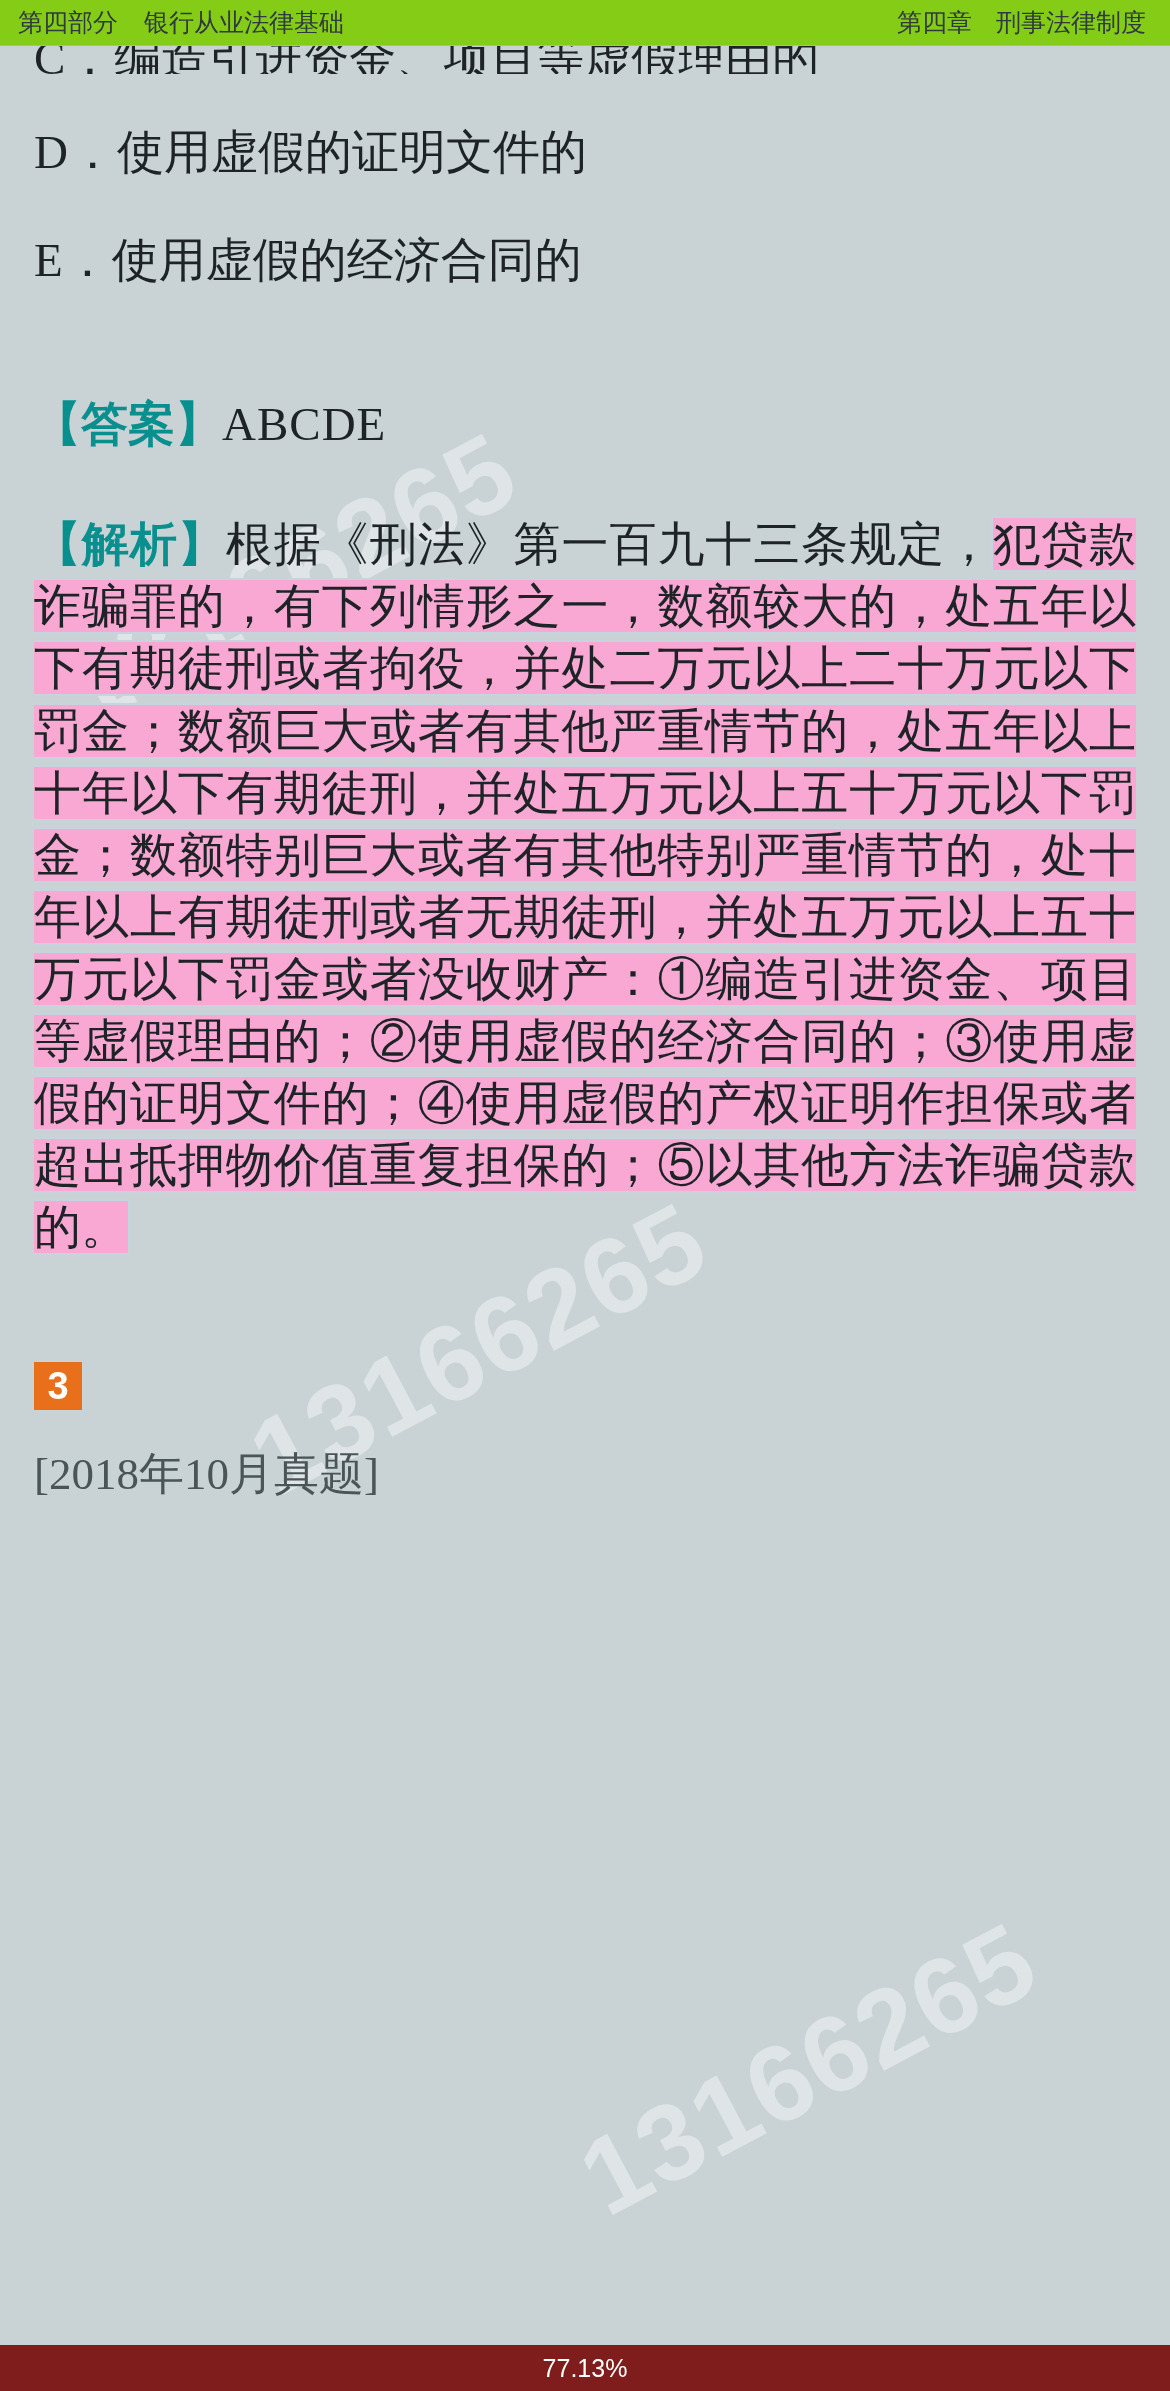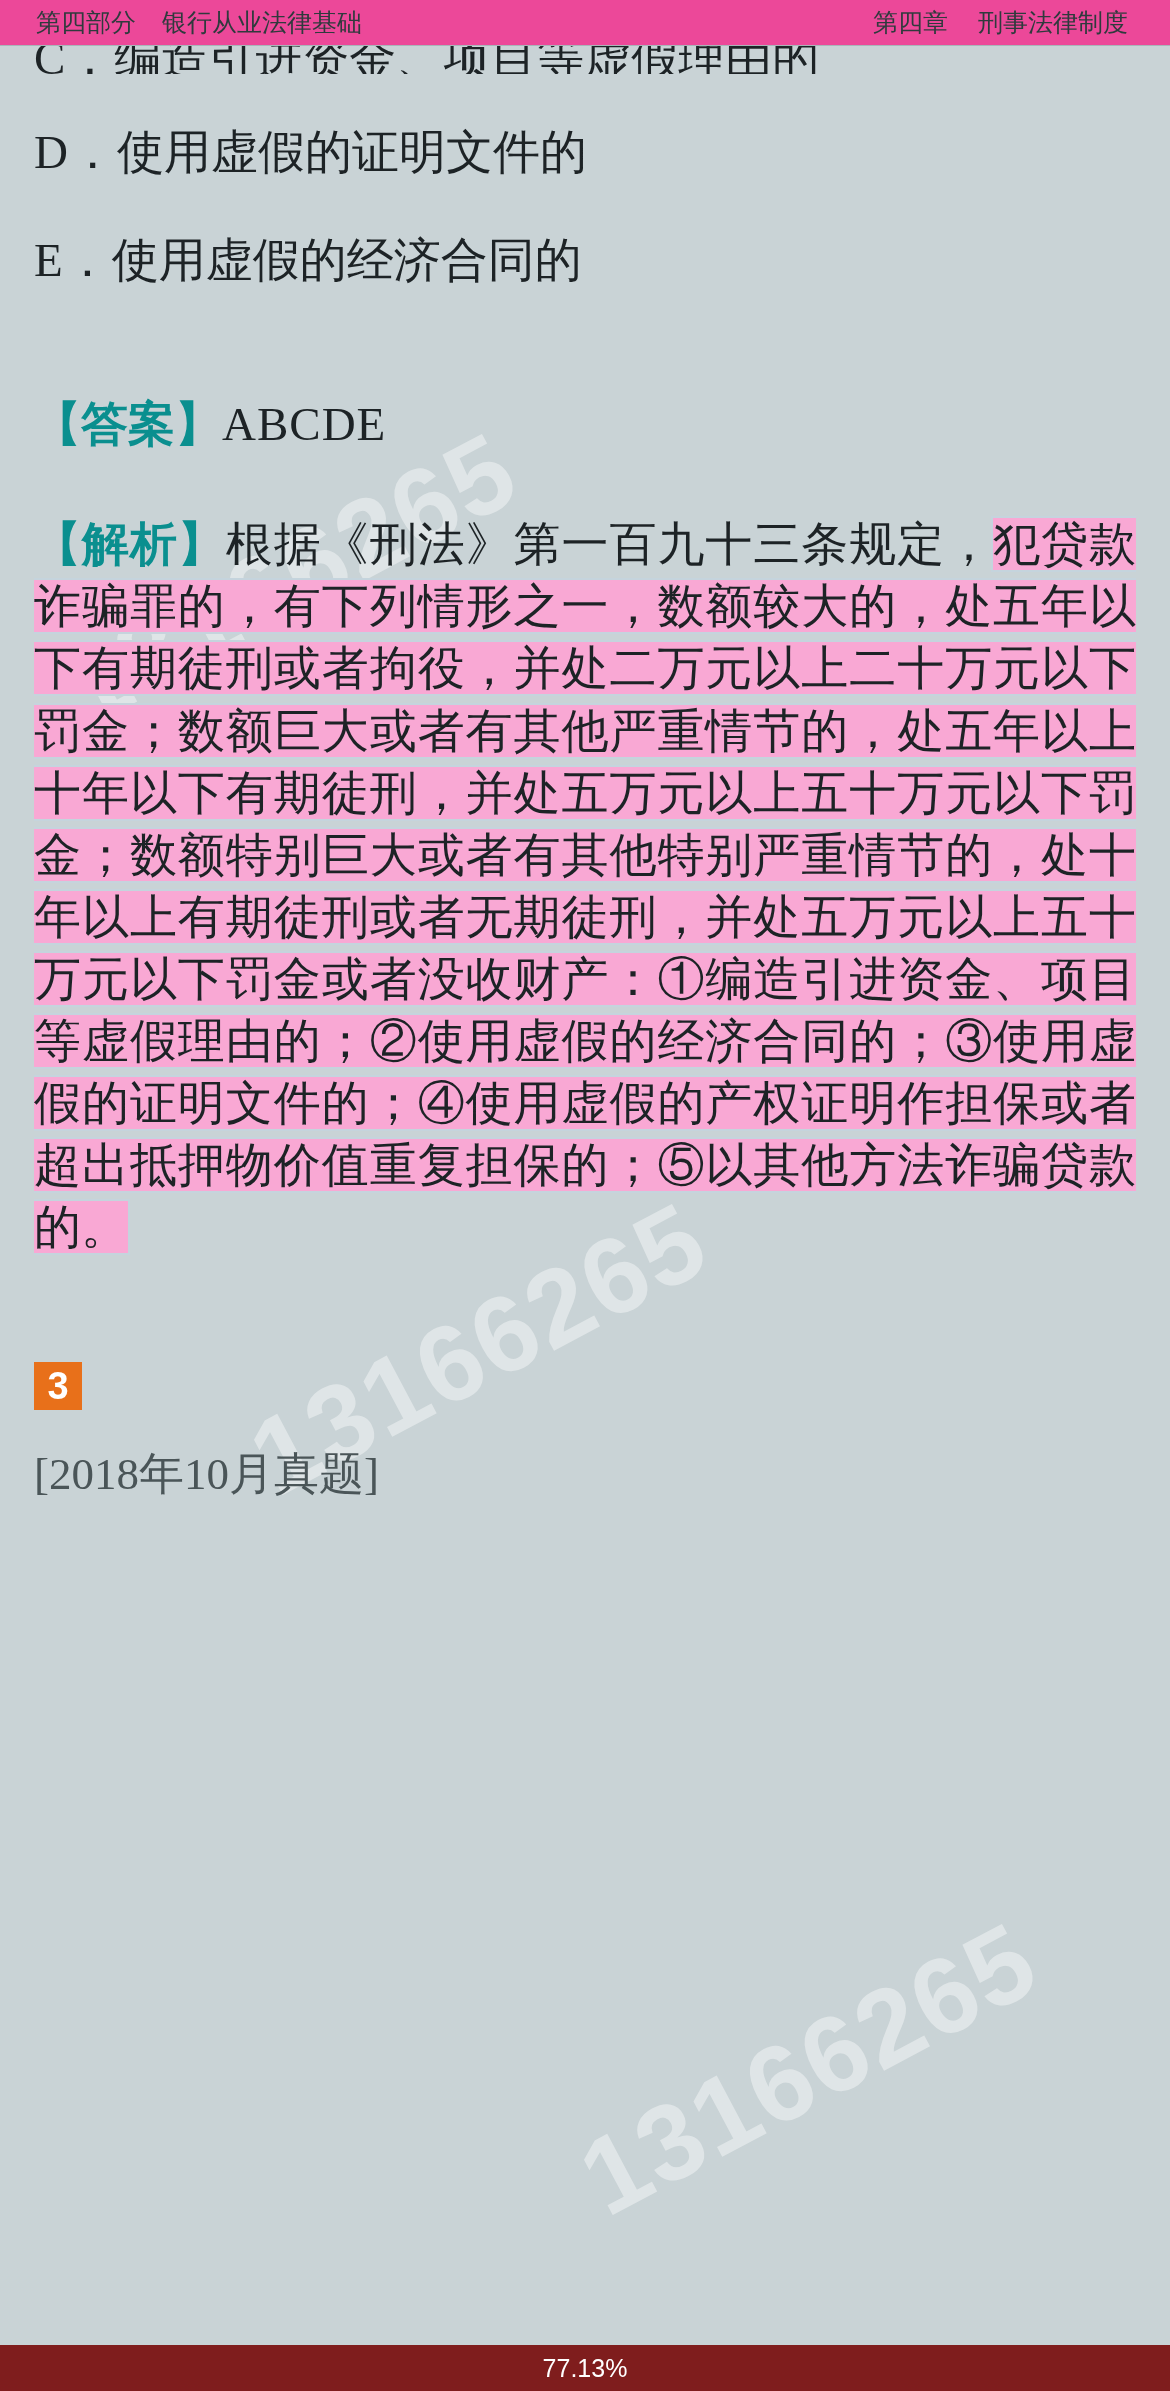--- a/index.html
+++ b/index.html
@@ -14,42 +14,42 @@
     font-family: "Liberation Serif", "DejaVu Serif", serif;
     overflow: hidden;
   }
 
   
   .header {
     position: absolute;
     top: 0; left: 0;
     width: 1170px;
     height: 46px;
-    background: #ec4899;
+    background: #84cc16;
     display: flex;
     align-items: center;
     font-family: "Liberation Sans", sans-serif;
     font-size: 25px;
     color: #2f3a3d;
     box-sizing: border-box;
-    padding: 0 36px;
+    padding: 0 18px;
     border-bottom: 1px solid #a9b5b9;
   }
   .header .hdr-left {
     display: flex;
     align-items: baseline;
   }
   .header .hdr-part { margin-right: 26px; }
   .header .hdr-right {
     display: flex;
     align-items: baseline;
     margin-left: auto;
     margin-right: 6px;
   }
-  .header .hdr-chapter { margin-right: 30px; }
+  .header .hdr-chapter { margin-right: 24px; }
 
   
   .page {
     position: absolute;
     top: 46px; left: 0;
     width: 1170px;
     height: 2300px;
     overflow: hidden;
   }
 

